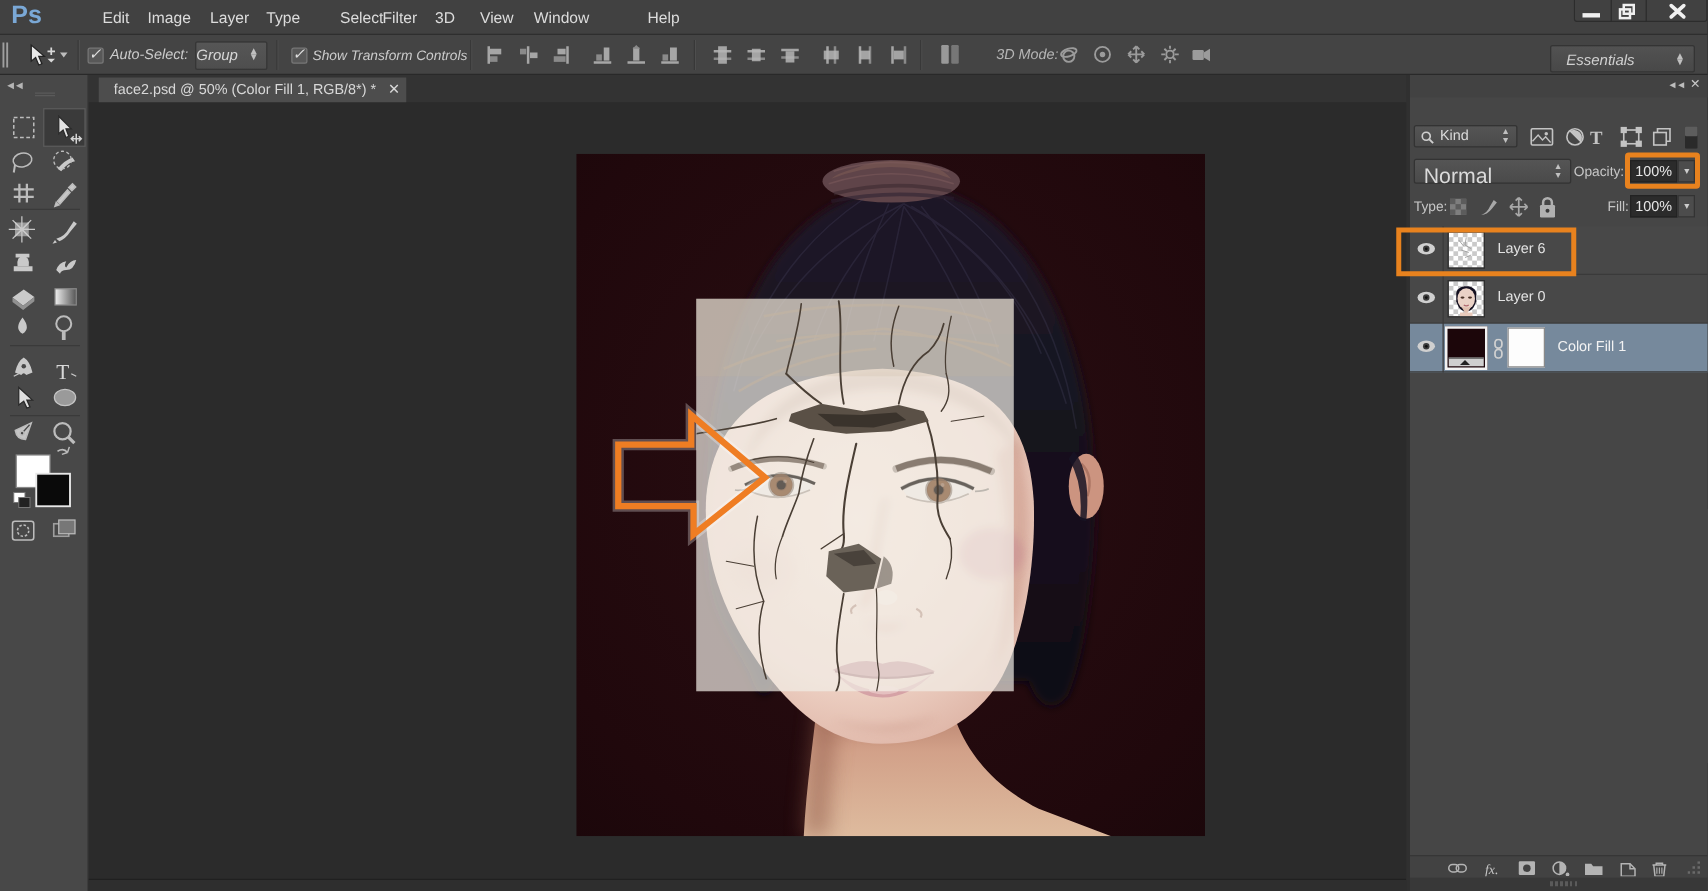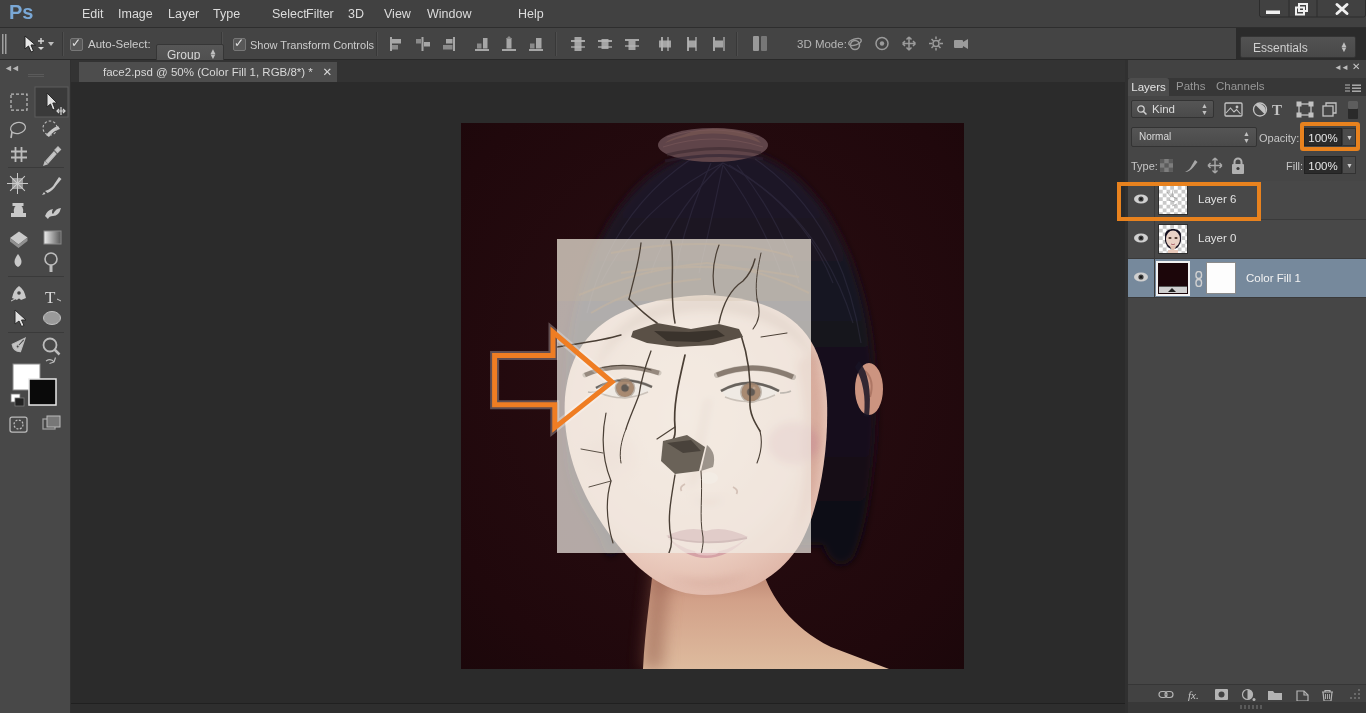--- a/index.html
+++ b/index.html
@@ -1,25 +1,25 @@
 <!DOCTYPE html>
 <html><head>
 <meta charset="utf-8">
 <style>
 html,body{margin:0;padding:0;width:1366px;height:713px;overflow:hidden;background:#2b2b2b;font-family:"Liberation Sans",sans-serif;}
 .abs{position:absolute;}
 #menubar{position:absolute;left:0;top:0;width:1366px;height:28px;background:#414141;border-bottom:1px solid #2e2e2e;box-sizing:border-box;}
 .mi{position:absolute;top:7px;font-size:12.5px;color:#dcdcdc;}
 #pslogo{position:absolute;left:9px;top:1px;font-size:20px;font-weight:bold;color:#7aa8d6;letter-spacing:0px;}
-#optbar{position:absolute;left:0;top:28px;width:1236px;height:32px;background:#444444;border-bottom:1px solid #292929;box-sizing:border-box;}
+#optbar{position:absolute;left:0;top:28px;width:1366px;height:32px;background:#444444;border-bottom:1px solid #292929;box-sizing:border-box;font-style:italic;}
 .ck{position:absolute;top:10px;width:11px;height:11px;background:#585858;border:1px solid #777;border-radius:2px;}
 .ck:after{content:"\2713";position:absolute;left:0px;top:-3px;color:#e0e0e0;font-size:12px;}
 .olabel{position:absolute;top:10px;font-size:11.5px;color:#cccccc;}
 .osep{position:absolute;top:4px;width:1px;height:24px;background:#383838;border-right:1px solid #4e4e4e;}
-#groupdd{position:absolute;left:156px;top:16px;width:56px;height:21px;background:linear-gradient(#565656,#4e4e4e);border:1px solid #363636;border-radius:2px;color:#d6d6d6;font-size:12px;line-height:21px;padding-left:10px;box-sizing:content-box;}
+#groupdd{position:absolute;left:156px;top:5px;width:56px;height:21px;background:linear-gradient(#565656,#4e4e4e);border:1px solid #363636;border-radius:2px;color:#d6d6d6;font-size:12px;line-height:21px;box-sizing:content-box;}
 .spin{position:absolute;font-size:8px;color:#c0c0c0;line-height:5px;}
 #essdd{position:absolute;left:1240px;top:8px;width:116px;height:22px;background:linear-gradient(#525252,#484848);border:1px solid #343434;border-radius:2px;color:#d0d0d0;font-size:12px;line-height:22px;padding-left:12px;box-sizing:border-box;}
 #tabbar{position:absolute;left:71px;top:60px;width:1057px;height:22px;background:#333333;}
 .tab{position:absolute;top:2px;height:20px;font-size:11.5px;line-height:20px;}
 #toolcol{position:absolute;left:0;top:60px;width:71px;height:653px;background:#484848;border-right:1px solid #303030;box-sizing:border-box;}
 #doc{position:absolute;left:71px;top:82px;width:1054px;height:631px;background:#2b2b2b;}
 #panel{position:absolute;left:1128px;top:60px;width:238px;height:653px;background:#464646;}
 </style>
 </head>
 <body>
@@ -159,21 +159,21 @@
         </g>
 <g transform="translate(954,9)" fill="#9b9b9b" stroke="none">
           <rect x="0" y="3" width="9" height="8" rx="1"></rect>
           <path d="M9 5 l5 -3 v10 l-5 -3 z"></path>
         </g>
 </g>
 </svg>
 <div id="essdd">Essentials<span class="spin" style="right:7px;top:5px;position:absolute;">▲<br>▼</span></div>
 </div>
 <div id="tabbar">
-<div class="tab" style="left:8px;width:234px;background:#4d4d4d;color:#d8d8d8;padding-left:24px;">face2.psd @ 50% (Color Fill 1, RGB/8*) * &nbsp;&nbsp;✕</div>
+<div class="tab" style="left:8px;width:234px;background:#4d4d4d;color:#d8d8d8;padding-left:12px;">face2.psd @ 50% (Color Fill 1, RGB/8*) * &nbsp;&nbsp;✕</div>
 </div>
 <div id="toolcol">
 <svg class="abs" style="left:0;top:0;" width="71" height="653" viewBox="0 0 71 653">
 <g fill="#b5b5b5" font-family="Liberation Sans">
 <text x="4" y="11" font-size="9" letter-spacing="-2">◄◄</text>
 </g>
 <g fill="#5a5a5a">
         <rect x="28" y="14" width="16" height="1"></rect>
         <rect x="28" y="16" width="16" height="1"></rect>
       </g>
@@ -447,33 +447,20 @@
 <path d="M33.6 232.6 H 92 V 209 L 151 259 L 93.8 304.6 V 281.8 H 33.6 Z" stroke="#ffffff" stroke-width="9" opacity="0.28"></path>
 <path d="M33.6 232.6 H 92 V 209 L 151 259 L 93.8 304.6 V 281.8 H 33.6 Z" stroke="#ef7d23" stroke-width="5"></path>
 </g>
 </svg>
 </div>
 <div id="panel">
 <div class="abs" style="left:0;top:0;width:238px;height:18px;background:#424242;">
  <span class="abs" style="left:206px;top:3px;color:#bdbdbd;font-size:8px;letter-spacing:-1px;">◄◄</span>
  <span class="abs" style="left:224px;top:1px;color:#c8c8c8;font-size:10px;">✕</span>
 </div>
-<div class="abs" style="left:0;top:18px;width:238px;height:18px;background:#373737;">
- <div class="abs" style="left:0;top:0;width:41px;height:18px;background:#4d4d4d;border-radius:3px 3px 0 0;color:#e4e4e4;font-size:11.5px;line-height:18px;text-align:center;">Layers</div>
- <span class="abs" style="left:48px;top:2px;color:#979797;font-size:11.5px;">Paths</span>
- <span class="abs" style="left:88px;top:2px;color:#979797;font-size:11.5px;">Channels</span>
- <svg class="abs" style="left:217px;top:5px;" width="16" height="10">
-        <path d="M0 2 l5 0 M0 5 l5 0 M0 8 l5 0" stroke="#b5b5b5" stroke-width="1"></path>
-        <g fill="#b5b5b5">
-          <rect x="7" y="1.5" width="9" height="1.4"></rect>
-          <rect x="7" y="4.5" width="9" height="1.4"></rect>
-          <rect x="7" y="7.5" width="9" height="1.4"></rect>
-        </g>
-      </svg>
-</div>
 <div class="abs" style="left:0;top:36px;width:238px;height:617px;background:#464646;"></div>
 <div class="abs" style="left:3px;top:40px;width:83px;height:18px;background:linear-gradient(#555,#4a4a4a);border:1px solid #333;border-radius:2px;box-sizing:border-box;">
  <svg class="abs" style="left:4px;top:3px;" width="12" height="12">
         <circle cx="5" cy="5" r="3.2" stroke="#cfcfcf" stroke-width="1.3" fill="none"></circle>
         <path d="M7.5 7.5 l3 3" stroke="#cfcfcf" stroke-width="1.5"></path>
       </svg>
  <span class="abs" style="left:20px;top:2px;font-size:11.5px;color:#dadada;">Kind</span>
  <span class="abs" style="right:5px;top:1px;color:#c0c0c0;font-size:7px;line-height:7px;">▲<br>▼</span>
 </div>
 <svg class="abs" style="left:96px;top:41px;" width="140" height="18" viewBox="0 0 140 18">
@@ -493,21 +480,21 @@
         </g>
  <rect x="99" y="5" width="10" height="10"></rect>
         <path d="M102 5 V2 H112 V12 H109"></path>
  </g>
  <g>
         <rect x="124" y="0" width="10" height="18" rx="1" fill="#2a2a2a"></rect>
         <rect x="124" y="0" width="10" height="8" rx="1" fill="#5d5d5d"></rect>
       </g>
 </svg>
 <div class="abs" style="left:3px;top:67px;width:126px;height:20px;background:linear-gradient(#555,#4a4a4a);border:1px solid #333;border-radius:2px;box-sizing:border-box;">
- <span class="abs" style="left:7px;top:3px;font-size:10px;color:#dadada;">Normal</span>
+ <span class="abs" style="left:7px;top:3px;font-size:17px;color:#dadada;">Normal</span>
  <span class="abs" style="right:6px;top:2px;color:#c0c0c0;font-size:7px;line-height:7px;">▲<br>▼</span>
 </div>
 <span class="abs" style="left:131px;top:72px;font-size:11px;color:#c6c6c6;">Opacity:</span>
 <div class="abs" style="left:176px;top:68px;width:38px;height:18px;background:#2b2b2b;border:1px solid #222;color:#e6e6e6;font-size:11.5px;line-height:18px;text-align:center;box-sizing:border-box;">100%</div>
 <div class="abs" style="left:214px;top:68px;width:14px;height:18px;background:#4c4c4c;border:1px solid #333;box-sizing:border-box;">
       <span style="position:absolute;left:3px;top:5px;font-size:7px;color:#ccc;">▼</span>
     </div>
 <span class="abs" style="left:3px;top:100px;font-size:11px;color:#c6c6c6;">Type:</span>
 <svg class="abs" style="left:31px;top:96px;" width="130" height="20" viewBox="0 0 130 20">
  <g>

